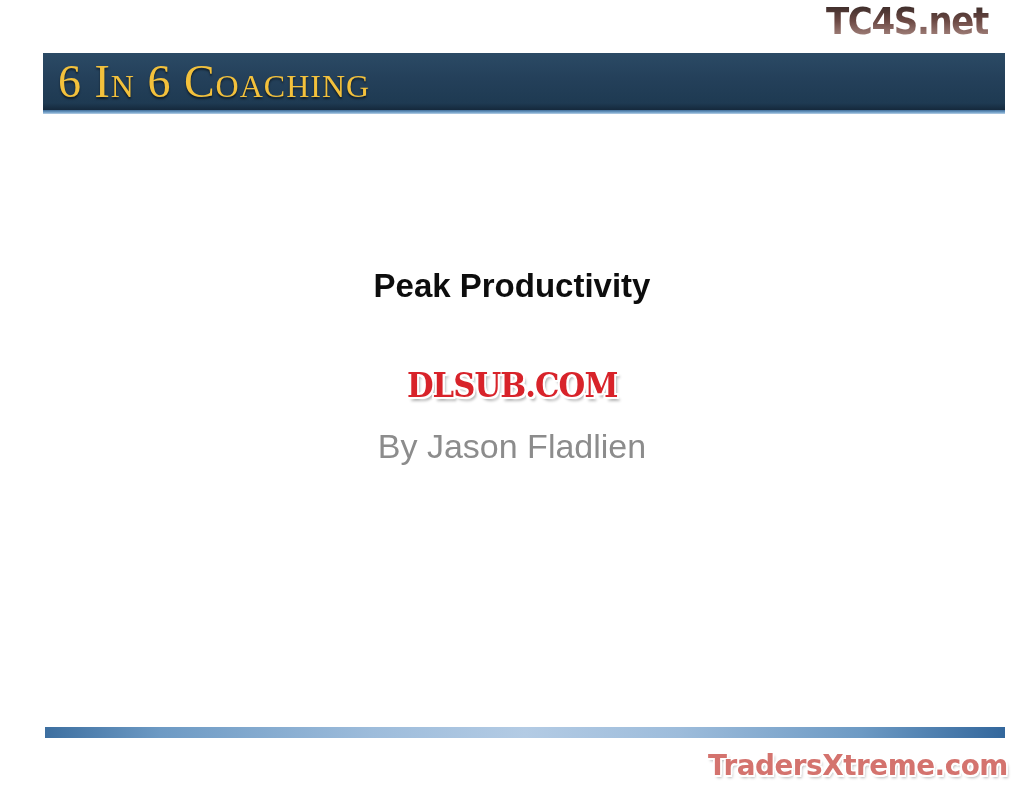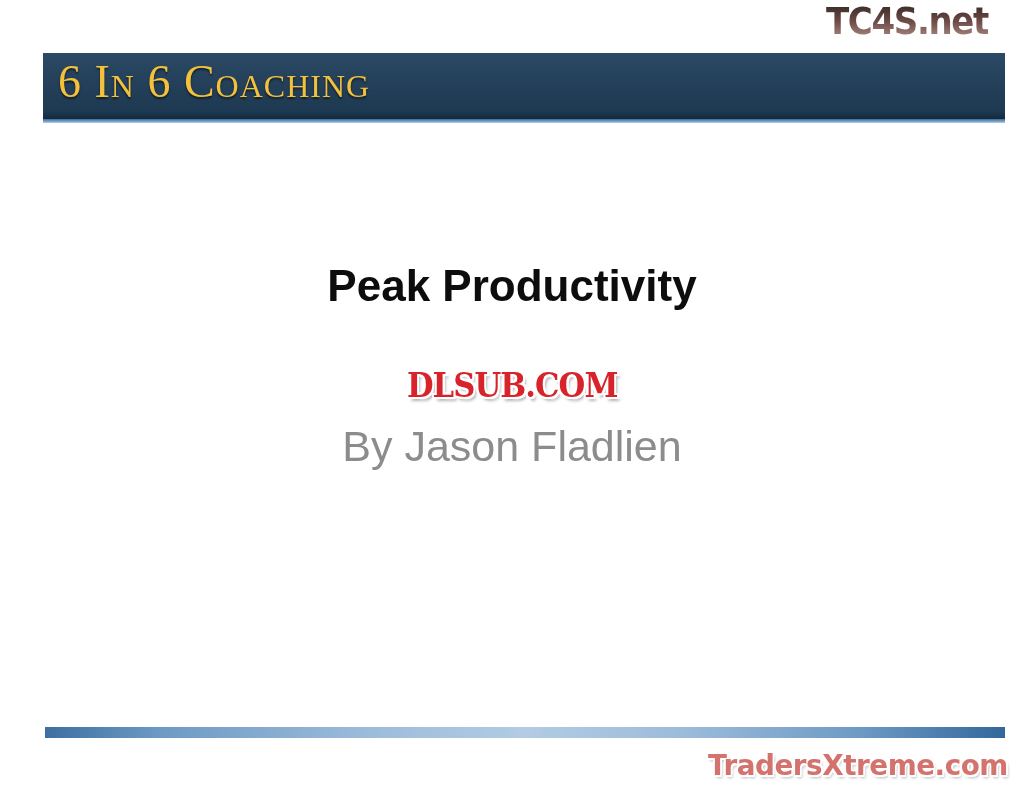--- a/index.html
+++ b/index.html
@@ -43,21 +43,21 @@
     transform-origin: left center;
     user-select: none;
   }
 
   
   .header-banner {
     position: absolute;
     left: 43px;
     top: 53px;
     width: 962px;
-    height: 66px;
+    height: 57px;
     background: linear-gradient(180deg, #2b4a65 0%, #24405a 45%, #1e3a52 88%, #15293c 100%);
     box-shadow: 0 1px 0 0 #10243a;
   }
   .header-banner::after {
     content: "";
     position: absolute;
     left: 0;
     right: 0;
     bottom: -4px;
     height: 4px;
@@ -82,21 +82,21 @@
   .content-block {
     position: absolute;
     left: 112px;
     top: 260px;
     width: 800px;
     text-align: center;
   }
   .slide-title {
     font-family: "Liberation Sans", sans-serif;
     font-weight: bold;
-    font-size: 44px;
+    font-size: 33px;
     line-height: 52px;
     color: #0d0d0d;
     letter-spacing: 0px;
     margin: 0;
   }
 
   .dlsub-watermark {
     margin: 56px auto 0 auto;
     display: inline-block;
     font-family: "DejaVu Serif", "Liberation Serif", serif;
@@ -113,21 +113,21 @@
       -2px -2px 0 #ffffff, 2px -2px 0 #ffffff,
       -2px 2px 0 #ffffff, 2px 2px 0 #ffffff,
        3px 4px 3px rgba(0,0,0,0.30);
     user-select: none;
   }
 
   .byline {
     margin: 22px 0 0 0;
     font-family: "Liberation Sans", sans-serif;
     font-weight: normal;
-    font-size: 43px;
+    font-size: 34px;
     line-height: 40px;
     color: #8c8c8c;
   }
 
   
   .footer-bar {
     position: absolute;
     left: 45px;
     top: 727px;
     width: 960px;

